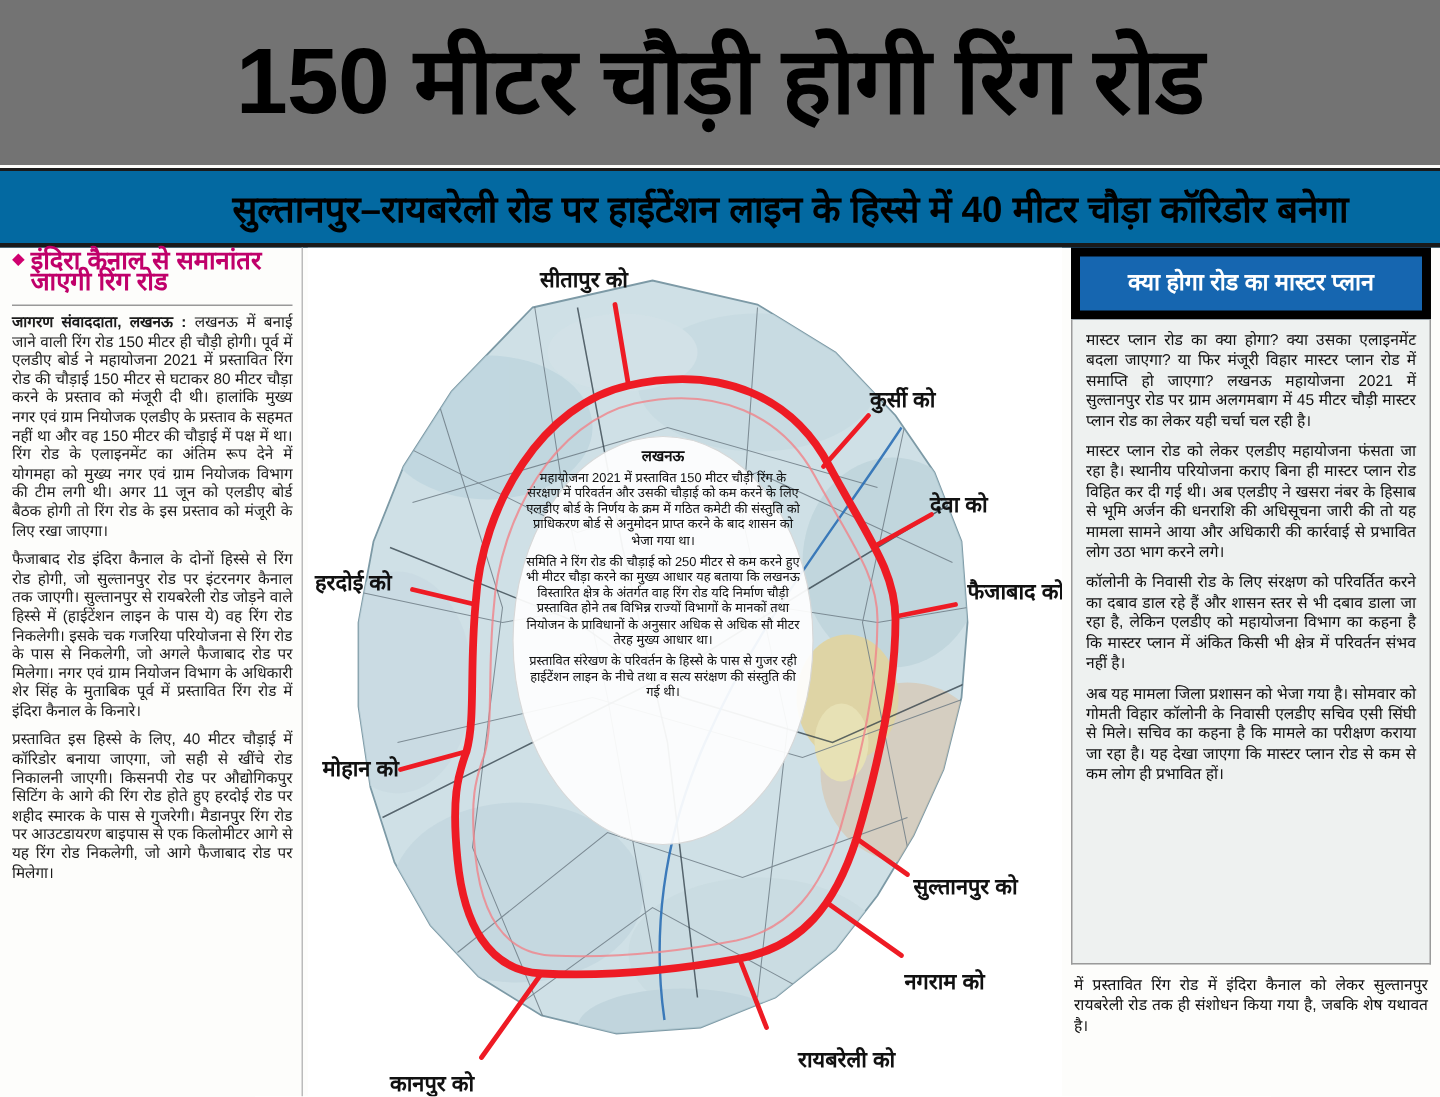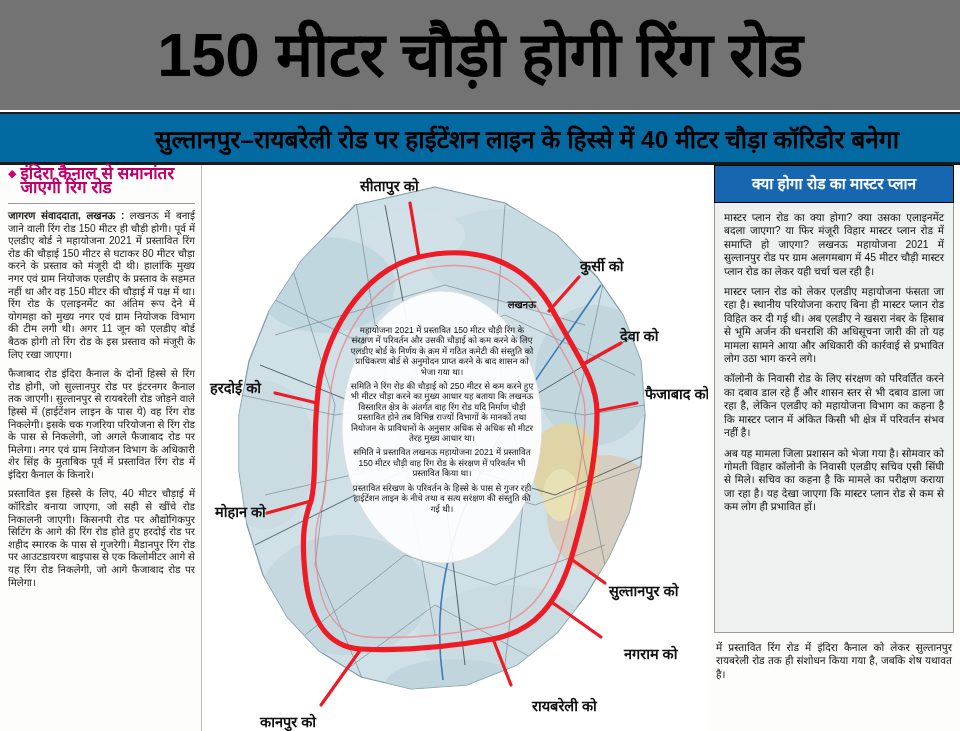--- a/index.html
+++ b/index.html
@@ -157,41 +157,40 @@
     color: #111;
     padding: 6px 4px;
     box-sizing: border-box;
     overflow: hidden;
   }
   .center-note .cn-title {
     font-weight: bold;
     font-size: 10px;
     line-height: 12px;
     display: block;
-    margin-bottom: 14px;
-    text-align: right;
+    margin-bottom: 2px;
   }
   .center-note p { margin: 0 0 4px 0; }
 
   
   .right-col {
     position: absolute;
     left: 714px; top: 0;
     width: 240px;
     height: 566px;
   }
   .rb-header {
     background: #1666b0;
     color: #fff;
     font-weight: bold;
     font-size: 15.5px;
     line-height: 19px;
     text-align: center;
     padding: 8px 6px 9px 6px;
-    border: 1px solid #000000;
+    border: 6px solid #000000;
     box-sizing: border-box;
   }
   .rb-body {
     border: 1px solid #9a9a9a;
     border-top: none;
     background: #eef1f0;
     padding: 8px 9px;
     box-sizing: border-box;
     font-size: 10.4px;
     line-height: 13.4px;
@@ -322,32 +321,31 @@
                  C124 316 120 284 124 242
                  C128 178 166 116 218 104 Z" fill="none" stroke="#f0838a" stroke-width="1.4" opacity="0.8"></path>
 
         <ellipse cx="237" cy="262" rx="100" ry="136" fill="#ffffff" opacity="0.93" stroke="#d8d8d8" stroke-width="0.8"></ellipse>
       </svg>
 
       <div class="center-note">
         <span class="cn-title">लखनऊ</span>
         <p>महायोजना 2021 में प्रस्तावित 150 मीटर चौड़ी रिंग के संरक्षण में परिवर्तन और उसकी चौड़ाई को कम करने के लिए एलडीए बोर्ड के निर्णय के क्रम में गठित कमेटी की संस्तुति को प्राधिकरण बोर्ड से अनुमोदन प्राप्त करने के बाद शासन को भेजा गया था।</p>
         <p>समिति ने रिंग रोड की चौड़ाई को 250 मीटर से कम करने हुए भी मीटर चौड़ा करने का मुख्य आधार यह बताया कि लखनऊ विस्तारित क्षेत्र के अंतर्गत वाह रिंग रोड यदि निर्माण चौड़ी प्रस्तावित होने तब विभिन्न राज्यों विभागों के मानकों तथा नियोजन के प्राविधानों के अनुसार अधिक से अधिक सौ मीटर तेरह मुख्य आधार था।</p>
-        <p>समिति ने प्रस्तावित लखनऊ महायोजना 2021 में प्रस्तावित 150 मीटर चौड़ी वाह रिंग रोड के संरक्षण में परिवर्तन भी प्रस्तावित किया था।</p>
         <p>प्रस्तावित संरेखण के परिवर्तन के हिस्से के पास से गुजर रही हाईटेंशन लाइन के नीचे तथा व सत्य सरंक्षण की संस्तुति की गई थी।</p>
       </div>
 
       <div class="map-label" style="left:155px; top:10px;">सीतापुर को</div>
       <div class="map-label" style="left:375px; top:90px;">कुर्सी को</div>
       <div class="map-label" style="left:415px; top:160px;">देवा को</div>
       <div class="map-label" style="left:440px; top:218px;">फैजाबाद को</div>
       <div class="map-label" style="left:5px;   top:212px;">हरदोई को</div>
       <div class="map-label" style="left:10px;  top:336px;">मोहान को</div>
       <div class="map-label" style="left:404px; top:415px;">सुल्तानपुर को</div>
-      <div class="map-label" style="left:398px; top:478px;margin-left:21px;">नगराम को</div>
+      <div class="map-label" style="left:398px; top:478px;">नगराम को</div>
       <div class="map-label" style="left:315px; top:530px;margin-left:12px;">रायबरेली को</div>
       <div class="map-label" style="left:55px;  top:546px;">कानपुर को</div>
     </div>
 
     <div class="right-col">
       <div class="rb-header">क्या होगा रोड का मास्टर प्लान</div>
       <div class="rb-body">
         <p>मास्टर प्लान रोड का क्या होगा? क्या उसका एलाइनमेंट बदला जाएगा? या फिर मंजूरी विहार मास्टर प्लान रोड में समाप्ति हो जाएगा? लखनऊ महायोजना 2021 में सुल्तानपुर रोड पर ग्राम अलगमबाग में 45 मीटर चौड़ी मास्टर प्लान रोड का लेकर यही चर्चा चल रही है।</p>
         <p>मास्टर प्लान रोड को लेकर एलडीए महायोजना फंसता जा रहा है। स्थानीय परियोजना कराए बिना ही मास्टर प्लान रोड विहित कर दी गई थी। अब एलडीए ने खसरा नंबर के हिसाब से भूमि अर्जन की धनराशि की अधिसूचना जारी की तो यह मामला सामने आया और अधिकारी की कार्रवाई से प्रभावित लोग उठा भाग करने लगे।</p>
         <p>कॉलोनी के निवासी रोड के लिए संरक्षण को परिवर्तित करने का दबाव डाल रहे हैं और शासन स्तर से भी दबाव डाला जा रहा है, लेकिन एलडीए को महायोजना विभाग का कहना है कि मास्टर प्लान में अंकित किसी भी क्षेत्र में परिवर्तन संभव नहीं है।</p>

